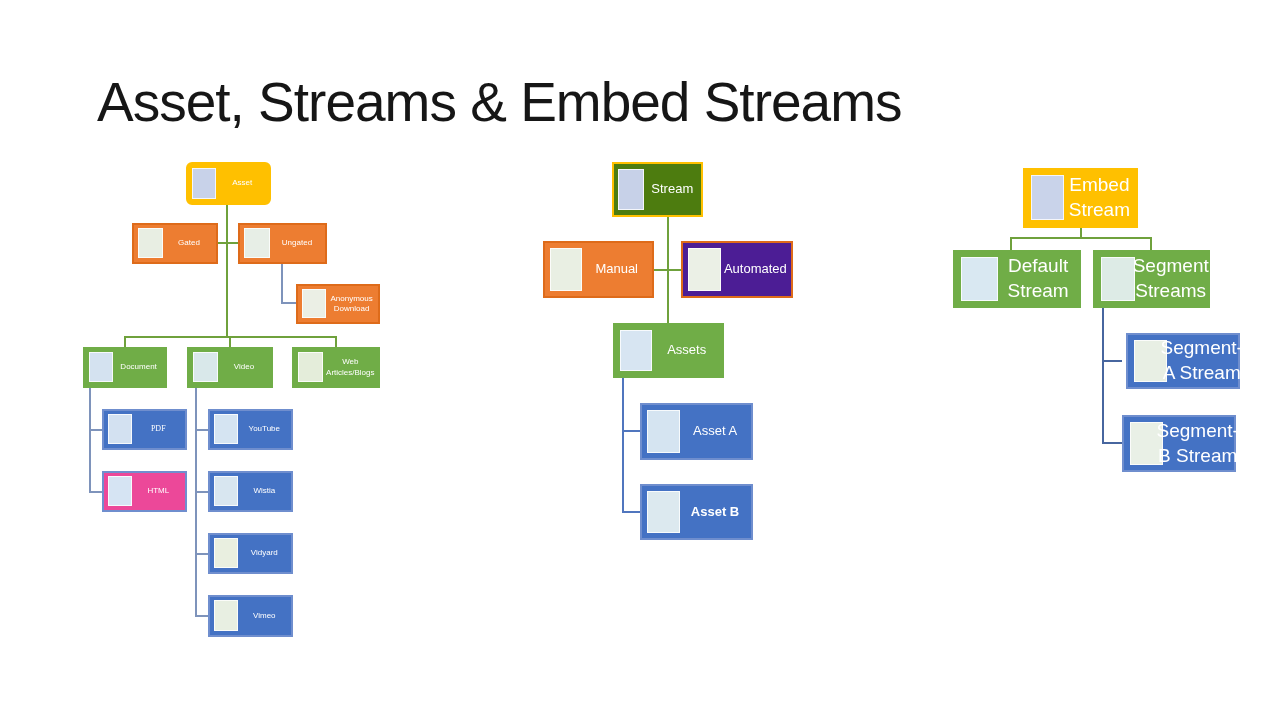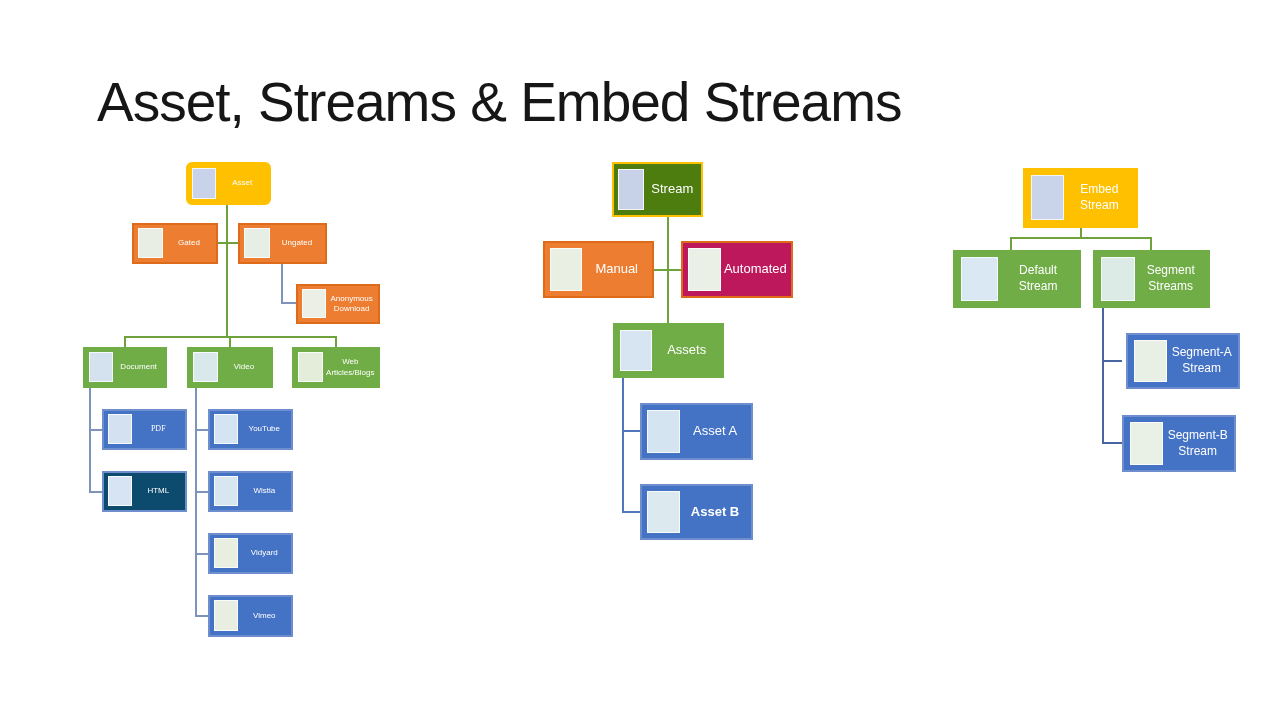--- a/index.html
+++ b/index.html
@@ -20,21 +20,21 @@
     position:absolute;left:5%;top:9%;width:30%;height:81%;
     box-sizing:border-box;border:1px solid rgba(255,255,255,.8);
   }
   .lbl{
     position:absolute;left:36%;right:2%;top:0;height:100%;
     display:flex;align-items:center;justify-content:center;
     text-align:center;color:#ffffff;line-height:1.3;
   }
   .d1 .lbl{font-size:8px;}
   .d2 .lbl{font-size:13px;}
-  .d3 .lbl{font-size:12px;}
+  .d3 .lbl{font-size:19px;}
   .line{position:absolute;}
 </style>
 </head>
 <body>
 
 <div id="stage">
 
   <h1 class="title">Asset, Streams &amp; Embed Streams</h1>
 
   <div class="line" style="left: 226px; top: 205px; width: 2px; height: 133px; background-color: rgb(111, 161, 60);"></div>
@@ -94,21 +94,21 @@
     <span class="lbl">Video</span>
   </div>
   <div class="node d1" style="left: 292px; top: 347px; width: 88px; height: 41px; background-color: rgb(112, 173, 71); border-color: rgb(112, 173, 71);">
     <span class="ph" style="background-color: rgb(228, 237, 218);"></span>
     <span class="lbl">Web Articles/Blogs</span>
   </div>
   <div class="node d1" style="left: 102px; top: 409px; width: 85px; height: 41px; background-color: rgb(68, 114, 196); border-color: rgb(111, 142, 206); font-family: Liberation Serif, serif;">
     <span class="ph" style="background-color: rgb(211, 225, 241);"></span>
     <span class="lbl">PDF</span>
   </div>
-  <div class="node d1" style="left: 102px; top: 471px; width: 85px; height: 41px; background-color: #0c4a6e; border-color: rgb(111, 142, 206);">
+  <div class="node d1" style="left: 102px; top: 471px; width: 85px; height: 41px; background-color: #ec4899; border-color: rgb(111, 142, 206);">
     <span class="ph" style="background-color: rgb(214, 228, 243);"></span>
     <span class="lbl">HTML</span>
   </div>
   <div class="node d1" style="left: 208px; top: 409px; width: 85px; height: 41px; background-color: rgb(68, 114, 196); border-color: rgb(111, 142, 206); padding-left: 33px;">
     <span class="ph" style="background-color: rgb(213, 228, 242);"></span>
     <span class="lbl">YouTube</span>
   </div>
   <div class="node d1" style="left: 208px; top: 471px; width: 85px; height: 41px; background-color: rgb(68, 114, 196); border-color: rgb(111, 142, 206);">
     <span class="ph" style="background-color: rgb(216, 230, 240);"></span>
     <span class="lbl">Wistia</span>
@@ -123,21 +123,21 @@
   </div>
 
   <div class="node d2" style="left: 612px; top: 162px; width: 91px; height: 55px; background-color: #4d7c0f; border-color: rgb(255, 192, 0);">
     <span class="ph" style="background-color: rgb(199, 209, 232);"></span>
     <span class="lbl">Stream</span>
   </div>
   <div class="node d2" style="left: 543px; top: 241px; width: 111px; height: 57px; background-color: rgb(237, 125, 49); border-color: rgb(222, 107, 26);">
     <span class="ph" style="background-color: rgb(233, 239, 227);"></span>
     <span class="lbl">Manual</span>
   </div>
-  <div class="node d2" style="left: 681px; top: 241px; width: 112px; height: 57px; background-color: #be185d; border-color: rgb(222, 107, 26);">
+  <div class="node d2" style="left: 681px; top: 241px; width: 112px; height: 57px; background-color: #4c1d95; border-color: rgb(222, 107, 26);">
     <span class="ph" style="background-color: rgb(235, 240, 230);"></span>
     <span class="lbl">Automated</span>
   </div>
   <div class="node d2" style="left: 613px; top: 323px; width: 111px; height: 55px; background-color: rgb(112, 173, 71); border-color: rgb(112, 173, 71);">
     <span class="ph" style="background-color: rgb(215, 229, 242);"></span>
     <span class="lbl">Assets</span>
   </div>
   <div class="node d2" style="left: 640px; top: 403px; width: 113px; height: 57px; background-color: rgb(68, 114, 196); border-color: rgb(111, 142, 206);">
     <span class="ph" style="background-color: rgb(213, 228, 241);"></span>
     <span class="lbl">Asset A</span>

